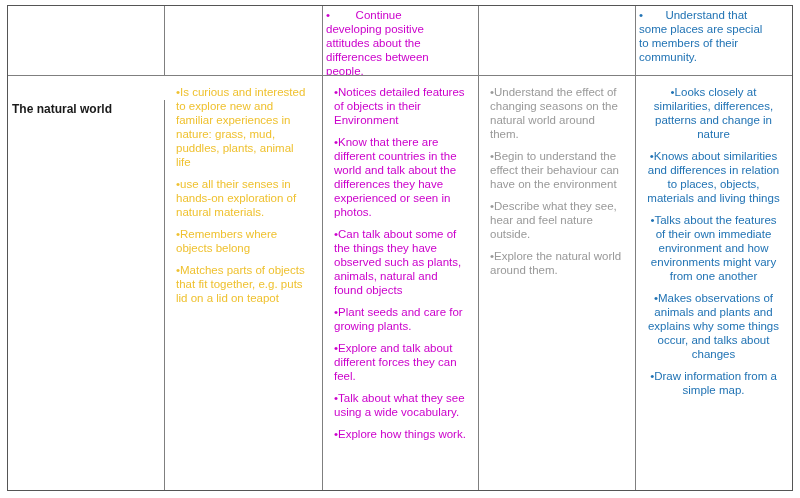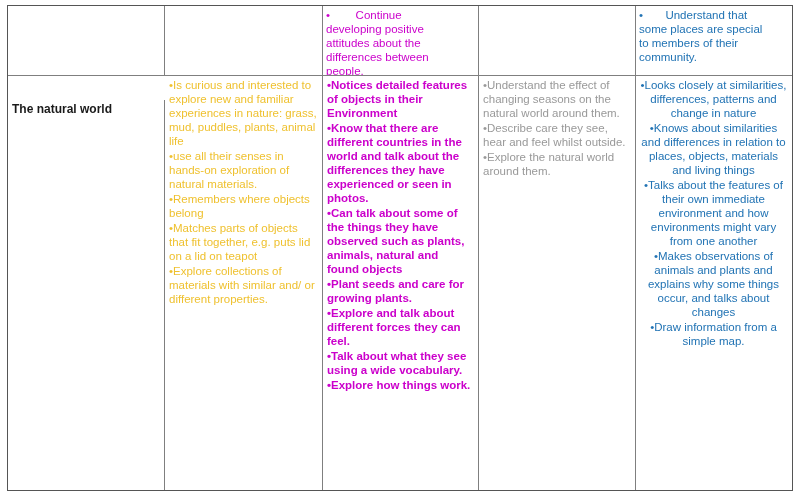--- a/index.html
+++ b/index.html
@@ -42,54 +42,54 @@
   .cell.last-col { border-right: none; }
   .cell.last-row { border-bottom: none; }
   .note { padding-right: 18px; padding-top: 2px; }
   .row-label {
     font-weight: bold;
     color: #1a1a1a;
     font-size: 12px;
     padding-top: 2px;
     padding-left: 4px;
   }
-  .li { margin: 1px; }
+  .li { margin: 8px; }
 </style>
 </head>
 <body>
 
 <div class="page">
   <div class="curriculum-table">
 
     <div class="cell"></div>
     <div class="cell"></div>
     <div class="cell note" style="color: rgb(203, 0, 203);">•&nbsp;&nbsp;&nbsp;&nbsp;&nbsp;&nbsp;&nbsp;&nbsp;Continue developing positive attitudes about the differences between people.</div>
     <div class="cell"></div>
     <div class="cell note last-col" style="color: rgb(33, 115, 180);">•&nbsp;&nbsp;&nbsp;&nbsp;&nbsp;&nbsp;&nbsp;Understand that some places are special to members of their community.</div>
 
     <div class="cell last-row row-label" style="color: rgb(26, 26, 26); margin-top: 24px;">The natural world</div>
     <div class="cell last-row" style="color: rgb(239, 193, 47);">
         <div class="li">•Is curious and interested to explore new and familiar experiences in nature: grass, mud, puddles, plants, animal life</div>
         <div class="li">•use all their senses in hands-on exploration of natural materials.</div>
         <div class="li">•Remembers where objects belong</div>
         <div class="li">•Matches parts of objects that fit together, e.g. puts lid on a lid on teapot</div>
-        <div class="li">•Explore collections of materials with similar and/ or different properties.</div>
       </div>
-    <div class="cell last-row" style="color: rgb(203, 0, 203); font-weight: bold;">
+    <div class="cell last-row" style="color: rgb(203, 0, 203);">
         <div class="li">•Notices detailed features of objects in their Environment</div>
         <div class="li">•Know that there are different countries in the world and talk about the differences they have experienced or seen in photos.</div>
         <div class="li">•Can talk about some of the things they have observed such as plants, animals, natural and found objects</div>
         <div class="li">•Plant seeds and care for growing plants.</div>
         <div class="li">•Explore and talk about different forces they can feel.</div>
         <div class="li">•Talk about what they see using a wide vocabulary.</div>
         <div class="li">•Explore how things work.</div>
       </div>
     <div class="cell last-row" style="color: rgb(153, 153, 153);">
         <div class="li">•Understand the effect of changing seasons on the natural world around them.</div>
-        <div class="li">•Describe care they see, hear and feel whilst outside.</div>
+        <div class="li">•Begin to understand the effect their behaviour can have on the environment</div>
+        <div class="li">•Describe what they see, hear and feel nature outside.</div>
         <div class="li">•Explore the natural world around them.</div>
       </div>
     <div class="cell last-row last-col" style="color: rgb(33, 115, 180); text-align: center;">
         <div class="li">•Looks closely at similarities, differences, patterns and change in nature</div>
         <div class="li">•Knows about similarities and differences in relation to places, objects, materials and living things</div>
         <div class="li">•Talks about the features of their own immediate environment and how environments might vary from one another</div>
         <div class="li">•Makes observations of animals and plants and explains why some things occur, and talks about changes</div>
         <div class="li">•Draw information from a simple map.</div>
       </div>
 

